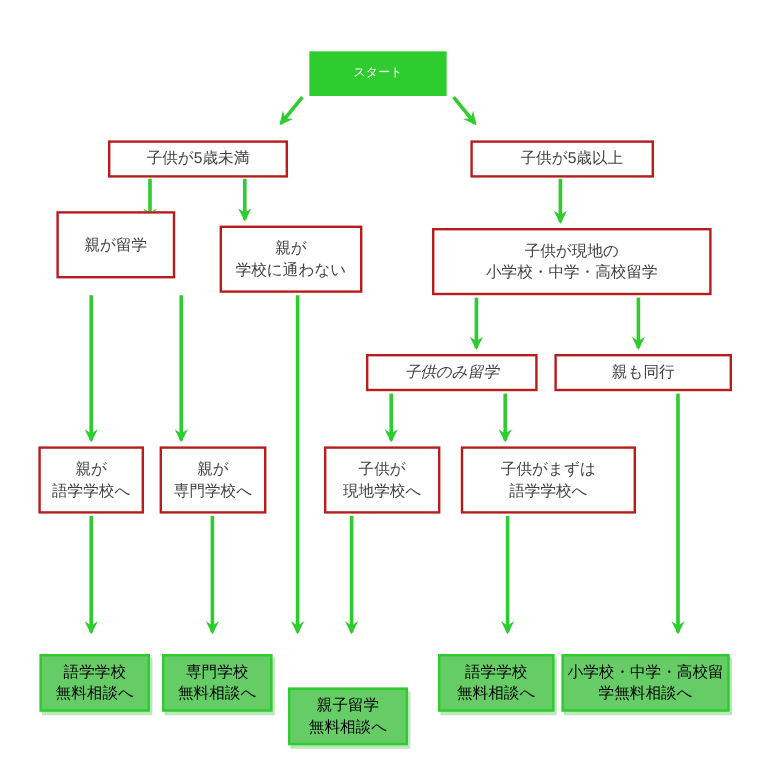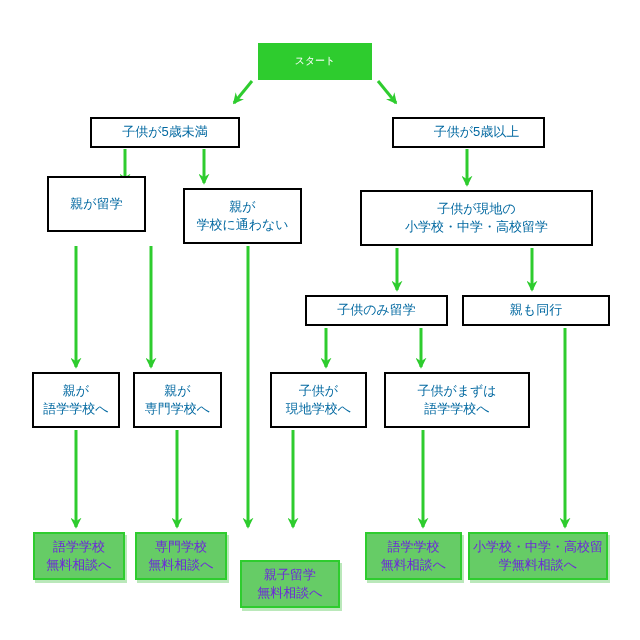--- a/index.html
+++ b/index.html
@@ -13,51 +13,52 @@
   .node{
     position:absolute;
     box-sizing:border-box;
     display:flex;
     align-items:center;
     justify-content:center;
     text-align:center;
     white-space:pre-line;
     font-size:13px;
     line-height:1.42;
-    color:#0369a1;
+    color:#404040;
     background:#ffffff;
-    border:2px solid #000000;
+    border:2px solid #b91c1c;
   }
   .node.start{
     background:#2ecc2e;
     border:2px solid #2ecc2e;
     color:#ffffff;
     font-size:10px;
   }
   .node.result{
     background:#66cc66;
     border:2px solid #2ecc2e;
-    color:#6d28d9;
+    color:#000000;
     box-shadow:2px 3px 0 rgba(102,204,102,0.45);
+    margin-top:13px;
   }
   #edges{
     position:absolute;
     left:0;top:0;width:640px;height:640px;
     pointer-events:none;
   }
   #edges line{stroke:#2ecc2e;stroke-width:3;}
 
   
   #n-start            {left:258px;top:43px; width:114px;height:37px;}
   #n-under5           {left:90px; top:117px;width:150px;height:31px;}
   #n-over5            {left:392px;top:117px;width:153px;height:31px;padding-left:16px;}
   #n-parent-study     {left:47px; top:176px;width:99px;height:56px;}
   #n-parent-noschool  {left:183px;top:188px;width:119px;height:56px;}
   #n-local-school     {left:360px;top:190px;width:233px;height:56px;}
-  #n-child-only       {left:305px;top:295px;width:143px;height:31px;}
+  #n-child-only       {left:305px;top:295px;width:143px;height:31px;font-style:italic;}
   #n-parent-accompany {left:462px;top:295px;width:148px;height:31px;}
   #n-parent-lang      {left:32px; top:372px;width:88px; height:56px;}
   #n-parent-voc       {left:133px;top:372px;width:89px; height:56px;}
   #n-child-local      {left:270px;top:372px;width:97px; height:56px;}
   #n-child-lang-first {left:384px;top:372px;width:146px;height:56px;}
   #n-result-lang1     {left:33px; top:532px;width:92px; height:48px;}
   #n-result-voc       {left:135px;top:532px;width:92px; height:48px;}
   #n-result-oyako     {left:240px;top:560px;width:100px;height:48px;}
   #n-result-lang2     {left:365px;top:532px;width:97px; height:48px;}
   #n-result-k12       {left:468px;top:532px;width:140px;height:48px;padding:0 2px;}

